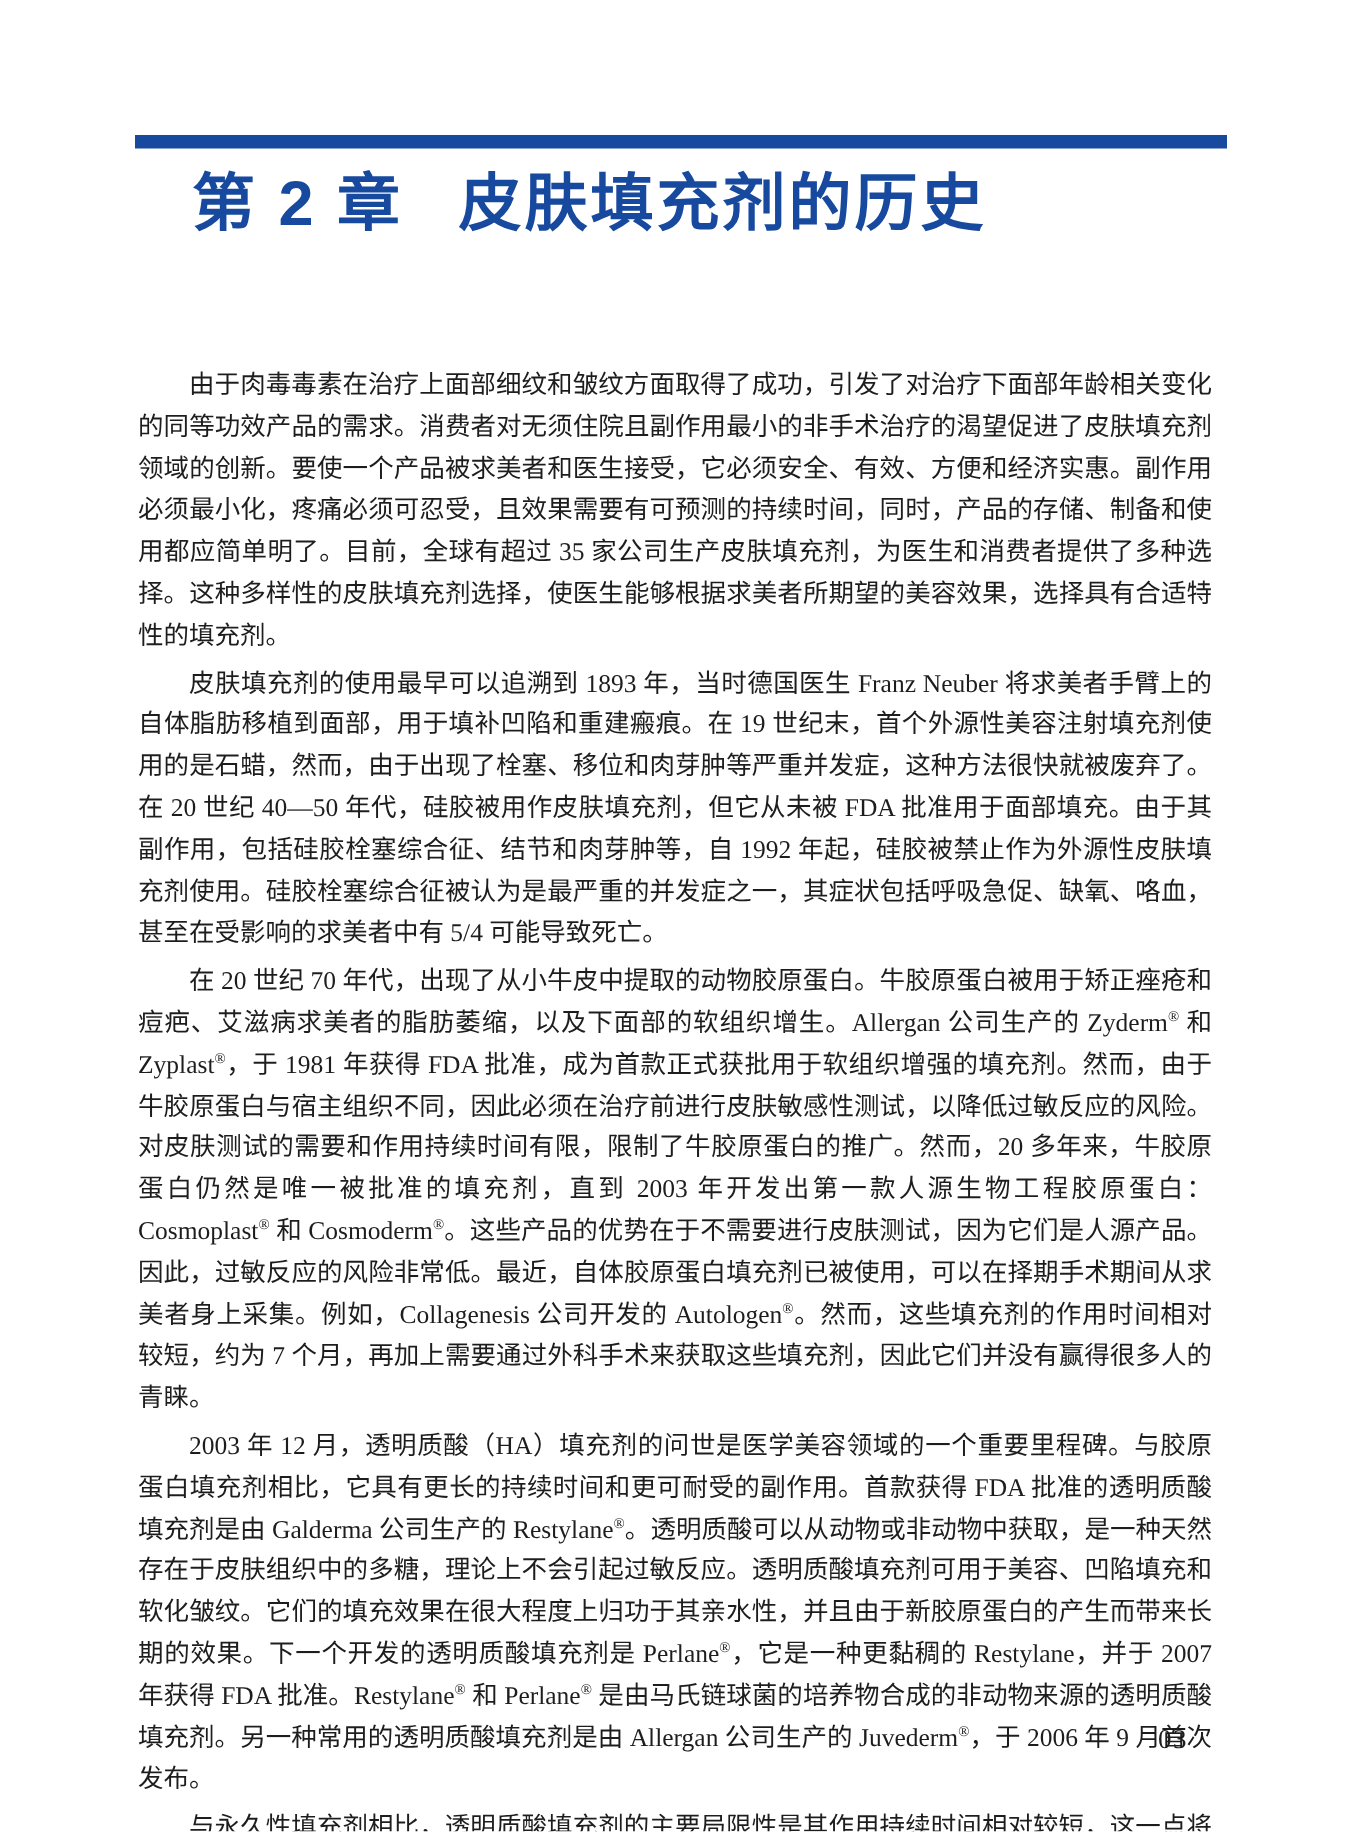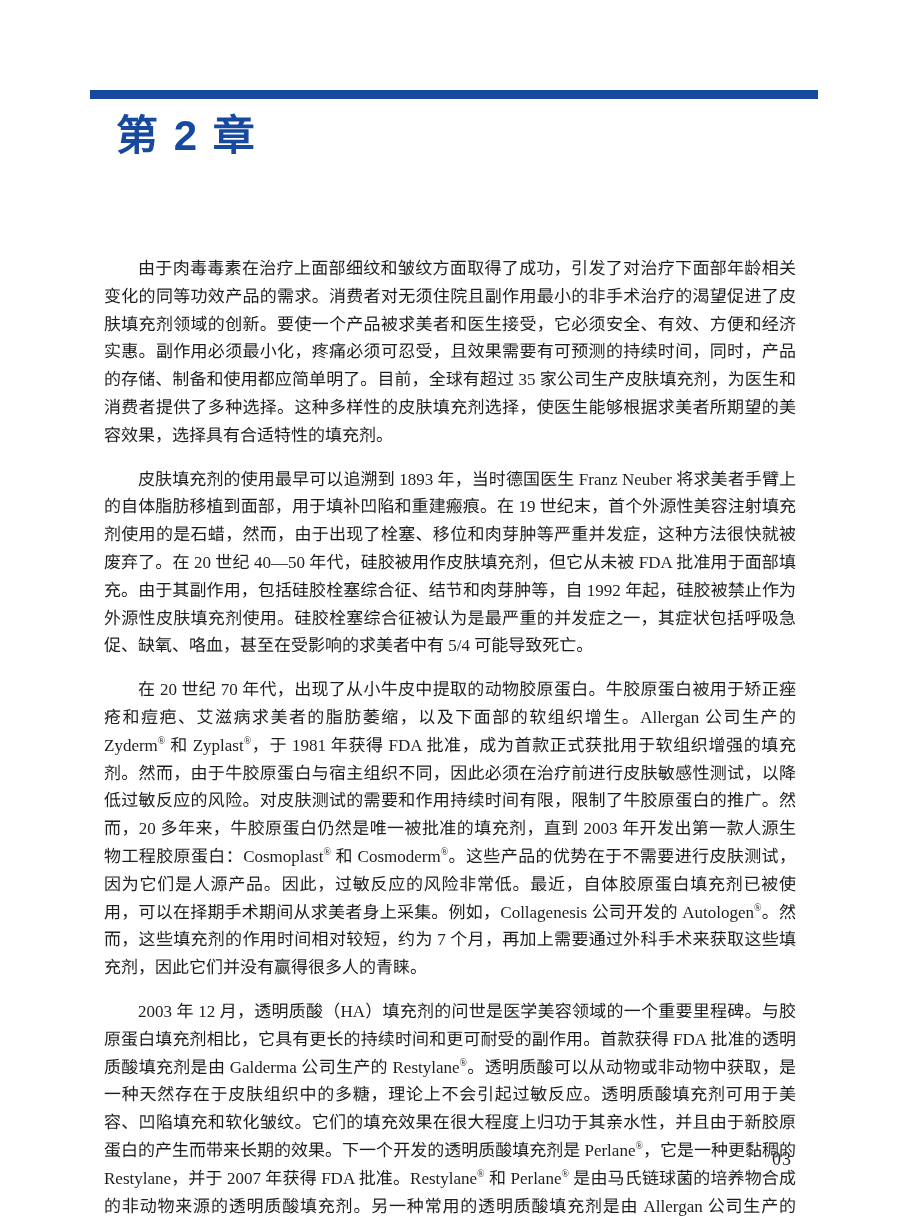--- a/index.html
+++ b/index.html
@@ -18,21 +18,21 @@
   .accent-bar {
     position: absolute;
     left: 90px;
     top: 90px;
     width: 728px;
     height: 9px;
     background: var(--accent, #17499f);
   }
   .chapter-title {
     position: absolute;
-    left: 116px;
+    left: 128px;
     top: 112px;
     margin: 0;
     display: flex;
     align-items: center;
     gap: 37px;
     color: var(--accent, #17499f);
     font-family: "Liberation Sans", sans-serif;
     font-weight: bold;
     font-size: 42px;
     line-height: 1.15;
@@ -44,21 +44,21 @@
     left: 88px;
     top: 239px;
     width: 724px;
     color: var(--ink, #1d1d1d);
     font-size: 17px;
     line-height: 27.8px;
     text-align: justify;
     text-justify: inter-ideograph;
   }
   .body-text p {
-    margin: 16px;
+    margin: 4px;
     text-indent: 2em;
   }
   .body-text sup {
     font-size: 0.58em;
     line-height: 0;
     vertical-align: super;
   }
   .page-number {
     position: absolute;
     left: 772px;
@@ -72,20 +72,21 @@
 </style>
 </head>
 <body>
 
 <div class="page">
 
   <div class="accent-bar"></div>
 
   <h1 class="chapter-title">
     <span>第 2 章</span>
+    <span>皮肤填充剂的历史</span>
   </h1>
 
   <div class="body-text">
     <p>由于肉毒毒素在治疗上面部细纹和皱纹方面取得了成功，引发了对治疗下面部年龄相关变化的同等功效产品的需求。消费者对无须住院且副作用最小的非手术治疗的渴望促进了皮肤填充剂领域的创新。要使一个产品被求美者和医生接受，它必须安全、有效、方便和经济实惠。副作用必须最小化，疼痛必须可忍受，且效果需要有可预测的持续时间，同时，产品的存储、制备和使用都应简单明了。目前，全球有超过 35 家公司生产皮肤填充剂，为医生和消费者提供了多种选择。这种多样性的皮肤填充剂选择，使医生能够根据求美者所期望的美容效果，选择具有合适特性的填充剂。</p>
     <p>皮肤填充剂的使用最早可以追溯到 1893 年，当时德国医生 Franz Neuber 将求美者手臂上的自体脂肪移植到面部，用于填补凹陷和重建瘢痕。在 19 世纪末，首个外源性美容注射填充剂使用的是石蜡，然而，由于出现了栓塞、移位和肉芽肿等严重并发症，这种方法很快就被废弃了。在 20 世纪 40—50 年代，硅胶被用作皮肤填充剂，但它从未被 FDA 批准用于面部填充。由于其副作用，包括硅胶栓塞综合征、结节和肉芽肿等，自 1992 年起，硅胶被禁止作为外源性皮肤填充剂使用。硅胶栓塞综合征被认为是最严重的并发症之一，其症状包括呼吸急促、缺氧、咯血，甚至在受影响的求美者中有 5/4 可能导致死亡。</p>
     <p>在 20 世纪 70 年代，出现了从小牛皮中提取的动物胶原蛋白。牛胶原蛋白被用于矫正痤疮和痘疤、艾滋病求美者的脂肪萎缩，以及下面部的软组织增生。Allergan 公司生产的 Zyderm<sup>®</sup> 和 Zyplast<sup>®</sup>，于 1981 年获得 FDA 批准，成为首款正式获批用于软组织增强的填充剂。然而，由于牛胶原蛋白与宿主组织不同，因此必须在治疗前进行皮肤敏感性测试，以降低过敏反应的风险。对皮肤测试的需要和作用持续时间有限，限制了牛胶原蛋白的推广。然而，20 多年来，牛胶原蛋白仍然是唯一被批准的填充剂，直到 2003 年开发出第一款人源生物工程胶原蛋白：Cosmoplast<sup>®</sup> 和 Cosmoderm<sup>®</sup>。这些产品的优势在于不需要进行皮肤测试，因为它们是人源产品。因此，过敏反应的风险非常低。最近，自体胶原蛋白填充剂已被使用，可以在择期手术期间从求美者身上采集。例如，Collagenesis 公司开发的 Autologen<sup>®</sup>。然而，这些填充剂的作用时间相对较短，约为 7 个月，再加上需要通过外科手术来获取这些填充剂，因此它们并没有赢得很多人的青睐。</p>
     <p>2003 年 12 月，透明质酸（HA）填充剂的问世是医学美容领域的一个重要里程碑。与胶原蛋白填充剂相比，它具有更长的持续时间和更可耐受的副作用。首款获得 FDA 批准的透明质酸填充剂是由 Galderma 公司生产的 Restylane<sup>®</sup>。透明质酸可以从动物或非动物中获取，是一种天然存在于皮肤组织中的多糖，理论上不会引起过敏反应。透明质酸填充剂可用于美容、凹陷填充和软化皱纹。它们的填充效果在很大程度上归功于其亲水性，并且由于新胶原蛋白的产生而带来长期的效果。下一个开发的透明质酸填充剂是 Perlane<sup>®</sup>，它是一种更黏稠的 Restylane，并于 2007 年获得 FDA 批准。Restylane<sup>®</sup> 和 Perlane<sup>®</sup> 是由马氏链球菌的培养物合成的非动物来源的透明质酸填充剂。另一种常用的透明质酸填充剂是由 Allergan 公司生产的 Juvederm<sup>®</sup>，于 2006 年 9 月首次发布。</p>
     <p>与永久性填充剂相比，透明质酸填充剂的主要局限性是其作用持续时间相对较短，这一点将在后面讨论。然而，其优点是，如：果注射效果不理想或出现并发症，可以通过透明质酸酶溶解。为了提高求美者的舒适度和皮肤填充剂治疗的耐受性，一些产品添加了利多卡因进行局部麻醉。首款含有利多卡</p>
   </div>
 

